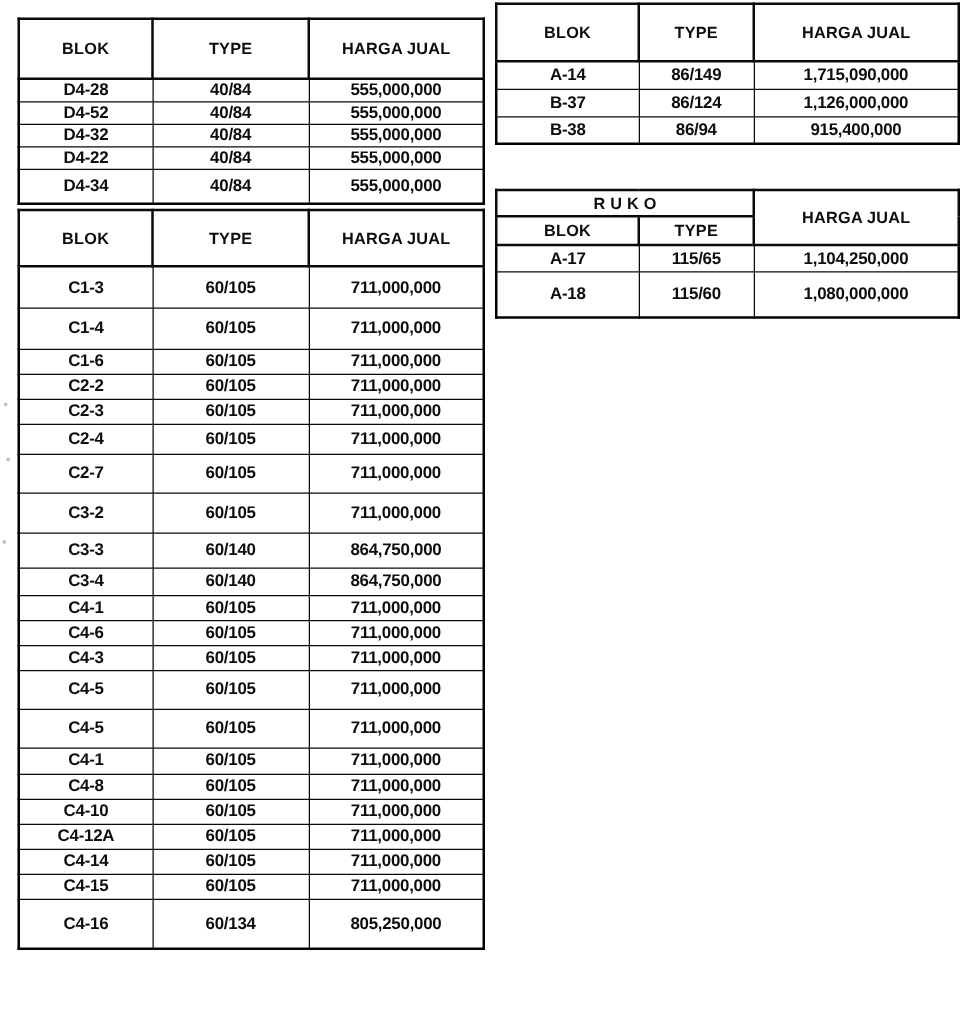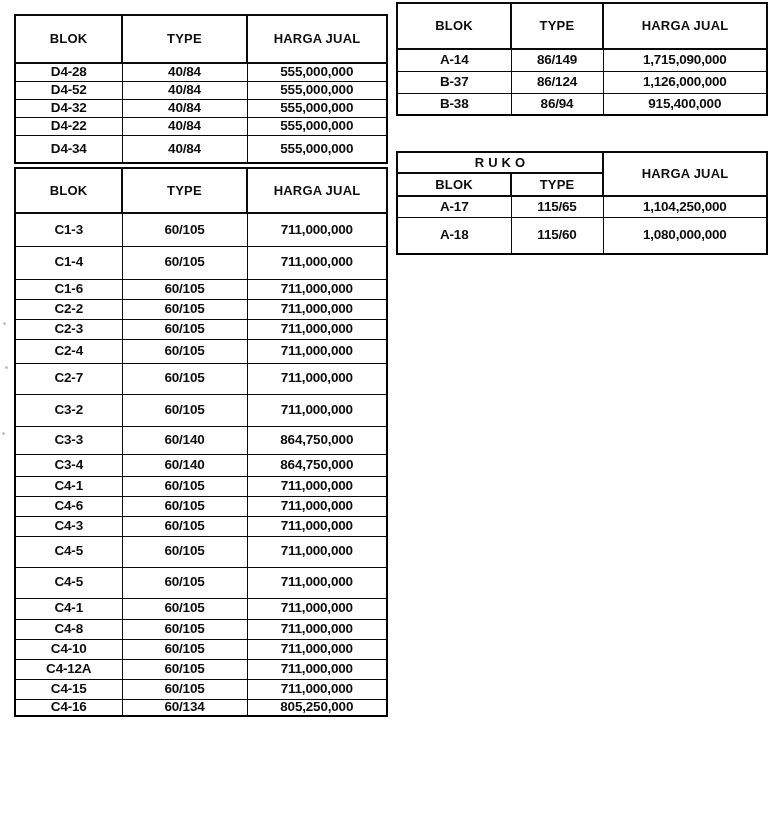--- a/index.html
+++ b/index.html
@@ -254,25 +254,30 @@
         <td class="cell vsep-r">C4-10</td>
         <td class="cell vsep-r">60/105</td>
         <td class="cell">711,000,000</td>
       </tr>
       <tr style="height:20px">
         <td class="cell vsep-r">C4-12A</td>
         <td class="cell vsep-r">60/105</td>
         <td class="cell">711,000,000</td>
       </tr>
       <tr style="height:20px">
+        <td class="cell vsep-r">C4-14</td>
+        <td class="cell vsep-r">60/105</td>
+        <td class="cell">711,000,000</td>
+      </tr>
+      <tr style="height:20px">
         <td class="cell vsep-r">C4-15</td>
         <td class="cell vsep-r">60/105</td>
         <td class="cell">711,000,000</td>
       </tr>
-      <tr style="height:17px">
+      <tr style="height:40px">
         <td class="cell vsep-r">C4-16</td>
         <td class="cell vsep-r">60/134</td>
         <td class="cell">805,250,000</td>
       </tr>
     </tbody>
   </table>
 
   <table class="tbl outer" id="table-rumah">
     <colgroup>
         <col style="width:114px">

